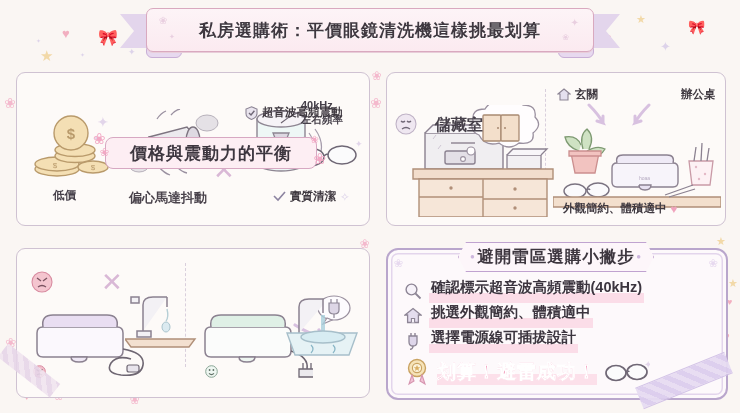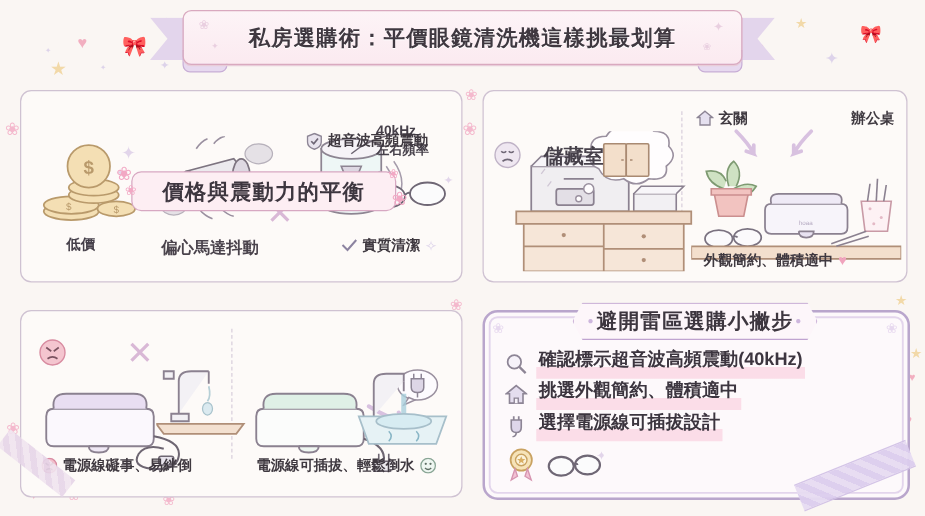--- a/index.html
+++ b/index.html
@@ -399,21 +399,20 @@
     </svg>
 
     <div class="tag" style="left:16px;top:116px;">
       <span class="ico">
         <svg width="13" height="13">
             <circle cx="6.5" cy="6.5" r="5.8" fill="#f2bfcb" stroke="#d98ba2" stroke-width="1"></circle>
             <path d="M3.5 4.5 l2.4 1.8 M9.5 4.5 l-2.4 1.8" stroke="#7a5260" stroke-width="1.1"></path>
             <path d="M4 10 q2.5 -2 5 0" stroke="#7a5260" stroke-width="1.1" fill="none"></path>
           </svg>
       </span>
-      <span>電源線礙事、易絆倒</span>
     </div>
 
     <svg width="110" height="86" style="position:absolute;left:186px;top:44px;">
       <g stroke="#8b8190" stroke-width="1.5" fill="#fbfcfb">
         <path d="M8 34 h74 q6 0 6 6 v18 q0 6 -6 6 h-74 q-6 0 -6 -6 v-18 q0 -6 6 -6 Z"></path>
         <path d="M8 34 q-2 -12 10 -12 h54 q12 0 10 12" fill="#dff0e6"></path>
         <path d="M36 64 h16 q0 5 -8 5 q-8 0 -8 -5" fill="#eef6f1"></path>
       </g>
       <path d="M88 58 q18 6 16 18" stroke="#6e6672" stroke-width="1.6" fill="none"></path>
       <g stroke="#6e6672" stroke-width="1.3" fill="#eceaee">
@@ -446,21 +445,20 @@
         <path d="M22 44 h70 l-8 22 h-54 Z"></path>
         <ellipse cx="58" cy="48" rx="22" ry="6" fill="#d7ecf2"></ellipse>
       </g>
       <g stroke="#89b6c6" stroke-width="1.2" fill="none">
           <path d="M46 56 q4 4 0 8"></path>
           <path d="M68 56 q4 4 0 8"></path>
         </g>
     </svg>
 
     <div class="tag" style="left:188px;top:116px;">
-      <span>電源線可插拔、輕鬆倒水</span>
       <span class="ico">
         <svg width="13" height="13">
             <circle cx="6.5" cy="6.5" r="5.8" fill="#eef6f1" stroke="#89a595" stroke-width="1"></circle>
             <circle cx="4.6" cy="5" r=".9" fill="#5f6f65"></circle>
             <circle cx="8.4" cy="5" r=".9" fill="#5f6f65"></circle>
             <path d="M4 8.4 q2.5 2.4 5 0" stroke="#5f6f65" stroke-width="1.1" fill="none"></path>
           </svg>
       </span>
     </div>
 
@@ -505,20 +503,21 @@
     <div class="final">
       <span class="ico">
         <svg width="26" height="28">
           <circle cx="13" cy="10" r="8.5" fill="#f6e3b8" stroke="#c9a261" stroke-width="1.4"></circle>
           <circle cx="13" cy="10" r="4.6" fill="#fbf2da" stroke="#c9a261" stroke-width="1.1"></circle>
           <path d="M13 7 l1 2.2 h2.3 l-1.9 1.5 .7 2.3 -2.1 -1.4 -2.1 1.4 .7 -2.3 -1.9 -1.5 h2.3 Z" fill="#d9ae63"></path>
           <path d="M8 17 l-3 9 5 -3 Z" fill="#f2c2d4" stroke="#d695b0" stroke-width="1.1"></path>
           <path d="M18 17 l3 9 -5 -3 Z" fill="#f2c2d4" stroke="#d695b0" stroke-width="1.1"></path>
         </svg>
       </span>
+      <span class="ftxt">划算！避雷成功！</span>
       <span class="ico">
         <svg width="46" height="22">
           <g stroke="#6f6775" stroke-width="1.7" fill="#fbfbfc">
             <ellipse cx="12" cy="12" rx="10" ry="7.5"></ellipse>
               <ellipse cx="33" cy="11" rx="10" ry="7.5"></ellipse>
             <path d="M22 11 q2.5 -2 3 0"></path>
           </g>
           <text x="40" y="7" font-size="10" fill="#e2d5ea">✦</text>
         </svg>
       </span>

